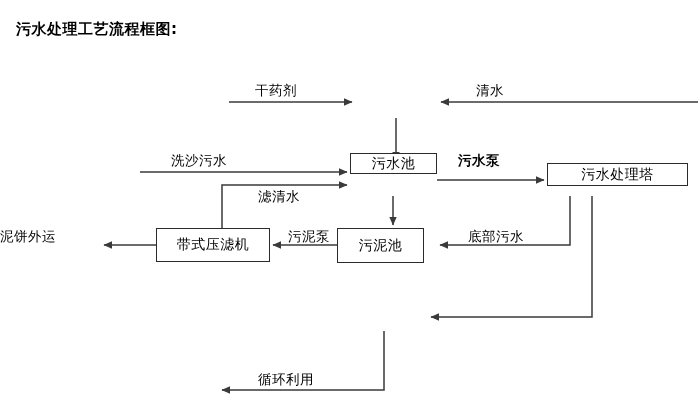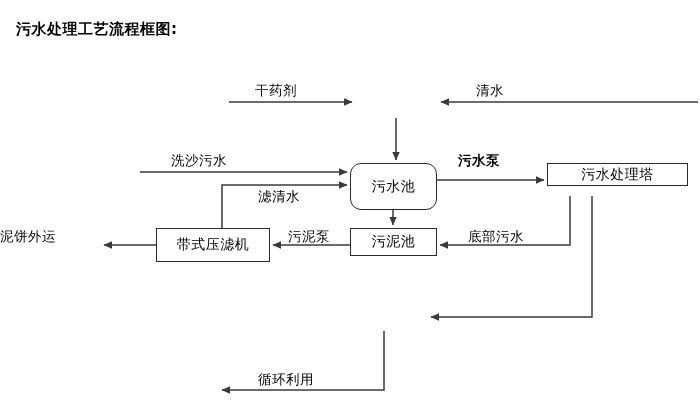--- a/index.html
+++ b/index.html
@@ -97,30 +97,30 @@
       <path d="M 592,196 L 592,317 L 431,317" marker-end="url(#ah)"></path>
 
       <path d="M 350,245 L 273,245" marker-end="url(#ah)"></path>
 
       <path d="M 156,245 L 104,245" marker-end="url(#ah)"></path>
 
       <path d="M 384,331 L 384,390 L 222,390" marker-end="url(#ah)"></path>
     </g>
   </svg>
 
-  <div class="node" style="left:350px; top:163px; width:87px; height:47px;border-radius:11px;">
+  <div class="node" style="left:350px; top:153px; width:87px; height:21px;">
     <span>污水池</span>
   </div>
   <div class="node" style="left:547px; top:163px; width:141px; height:23px;">
     <span>污水处理塔</span>
   </div>
   <div class="node" style="left:156px; top:228px; width:114px; height:34px;">
     <span>带式压滤机</span>
   </div>
-  <div class="node" style="left:350px; top:228px; width:87px; height:28px;">
+  <div class="node" style="left:337px; top:228px; width:87px; height:35px;">
     <span>污泥池</span>
   </div>
 
   <div class="edge-label" style="left:255px; top:82px;">干药剂</div>
   <div class="edge-label" style="left:476px; top:82px;font-family:Liberation Mono, monospace;">清水</div>
   <div class="edge-label" style="left:171px; top:152px;">洗沙污水</div>
   <div class="edge-label" style="left:258px; top:188px;">滤清水</div>
   <div class="edge-label" style="left:458px; top:152px;font-weight:bold;">污水泵</div>
   <div class="edge-label" style="left:288px; top:228px;">污泥泵</div>
   <div class="edge-label" style="left:468px; top:228px;">底部污水</div>

